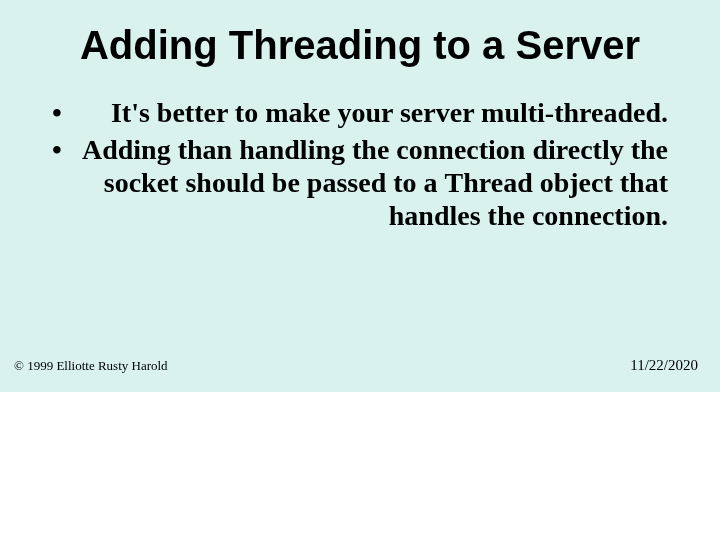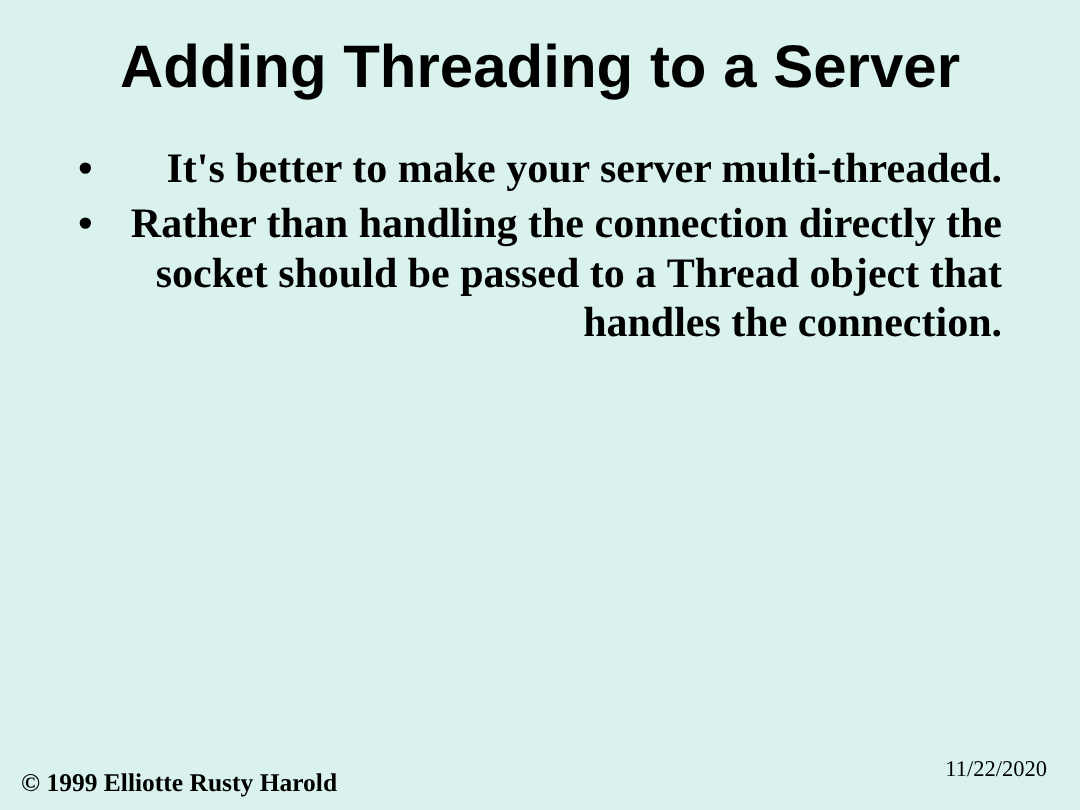--- a/index.html
+++ b/index.html
@@ -4,21 +4,21 @@
 <style>
   html, body {
     margin: 0;
     padding: 0;
     width: 720px;
     height: 540px;
     overflow: hidden;
   }
   .slide {
     width: 720px;
-    height: 540px;
+    height: 392px;
     background: #d9f2ed;
     position: relative;
     box-sizing: border-box;
     font-family: "Times New Roman", Times, serif;
     color: #000;
   }
   .title {
     text-align: center;
     font-family: Arial, Helvetica, sans-serif;
     font-weight: bold;
@@ -48,41 +48,41 @@
     left: 0;
     top: 0;
     font-size: 28px;
   }
   .code {
     font-family: Liberation Serif, serif;
   }
   .footer-left {
     position: absolute;
     left: 14px;
-    bottom: 8px;
-    font-size: 17px;
-    font-weight: bold;
+    bottom: 18px;
+    font-size: 13px;
+    font-weight: normal;
   }
   .footer-right {
     position: absolute;
     right: 22px;
     bottom: 18px;
     font-size: 15px;
     font-weight: normal;
     margin-top: 24px;
   }
 </style>
 </head>
 <body>
 
 <div class="slide">
   <div class="title">Adding Threading to a Server</div>
   <ul class="bullets">
     <li>
       <span>It's better to make your server multi-threaded.</span>
     </li>
     <li>
-      <span>Rather than handling the connection directly the socket should be passed to a </span><span class="code">Thread</span><span> object that handles the connection.</span>
+      <span>Adding than handling the connection directly the socket should be passed to a </span><span class="code">Thread</span><span> object that handles the connection.</span>
     </li>
   </ul>
   <div class="footer-left">© 1999 Elliotte Rusty Harold</div>
   <div class="footer-right">11/22/2020</div>
 </div>
 
 </body></html>

